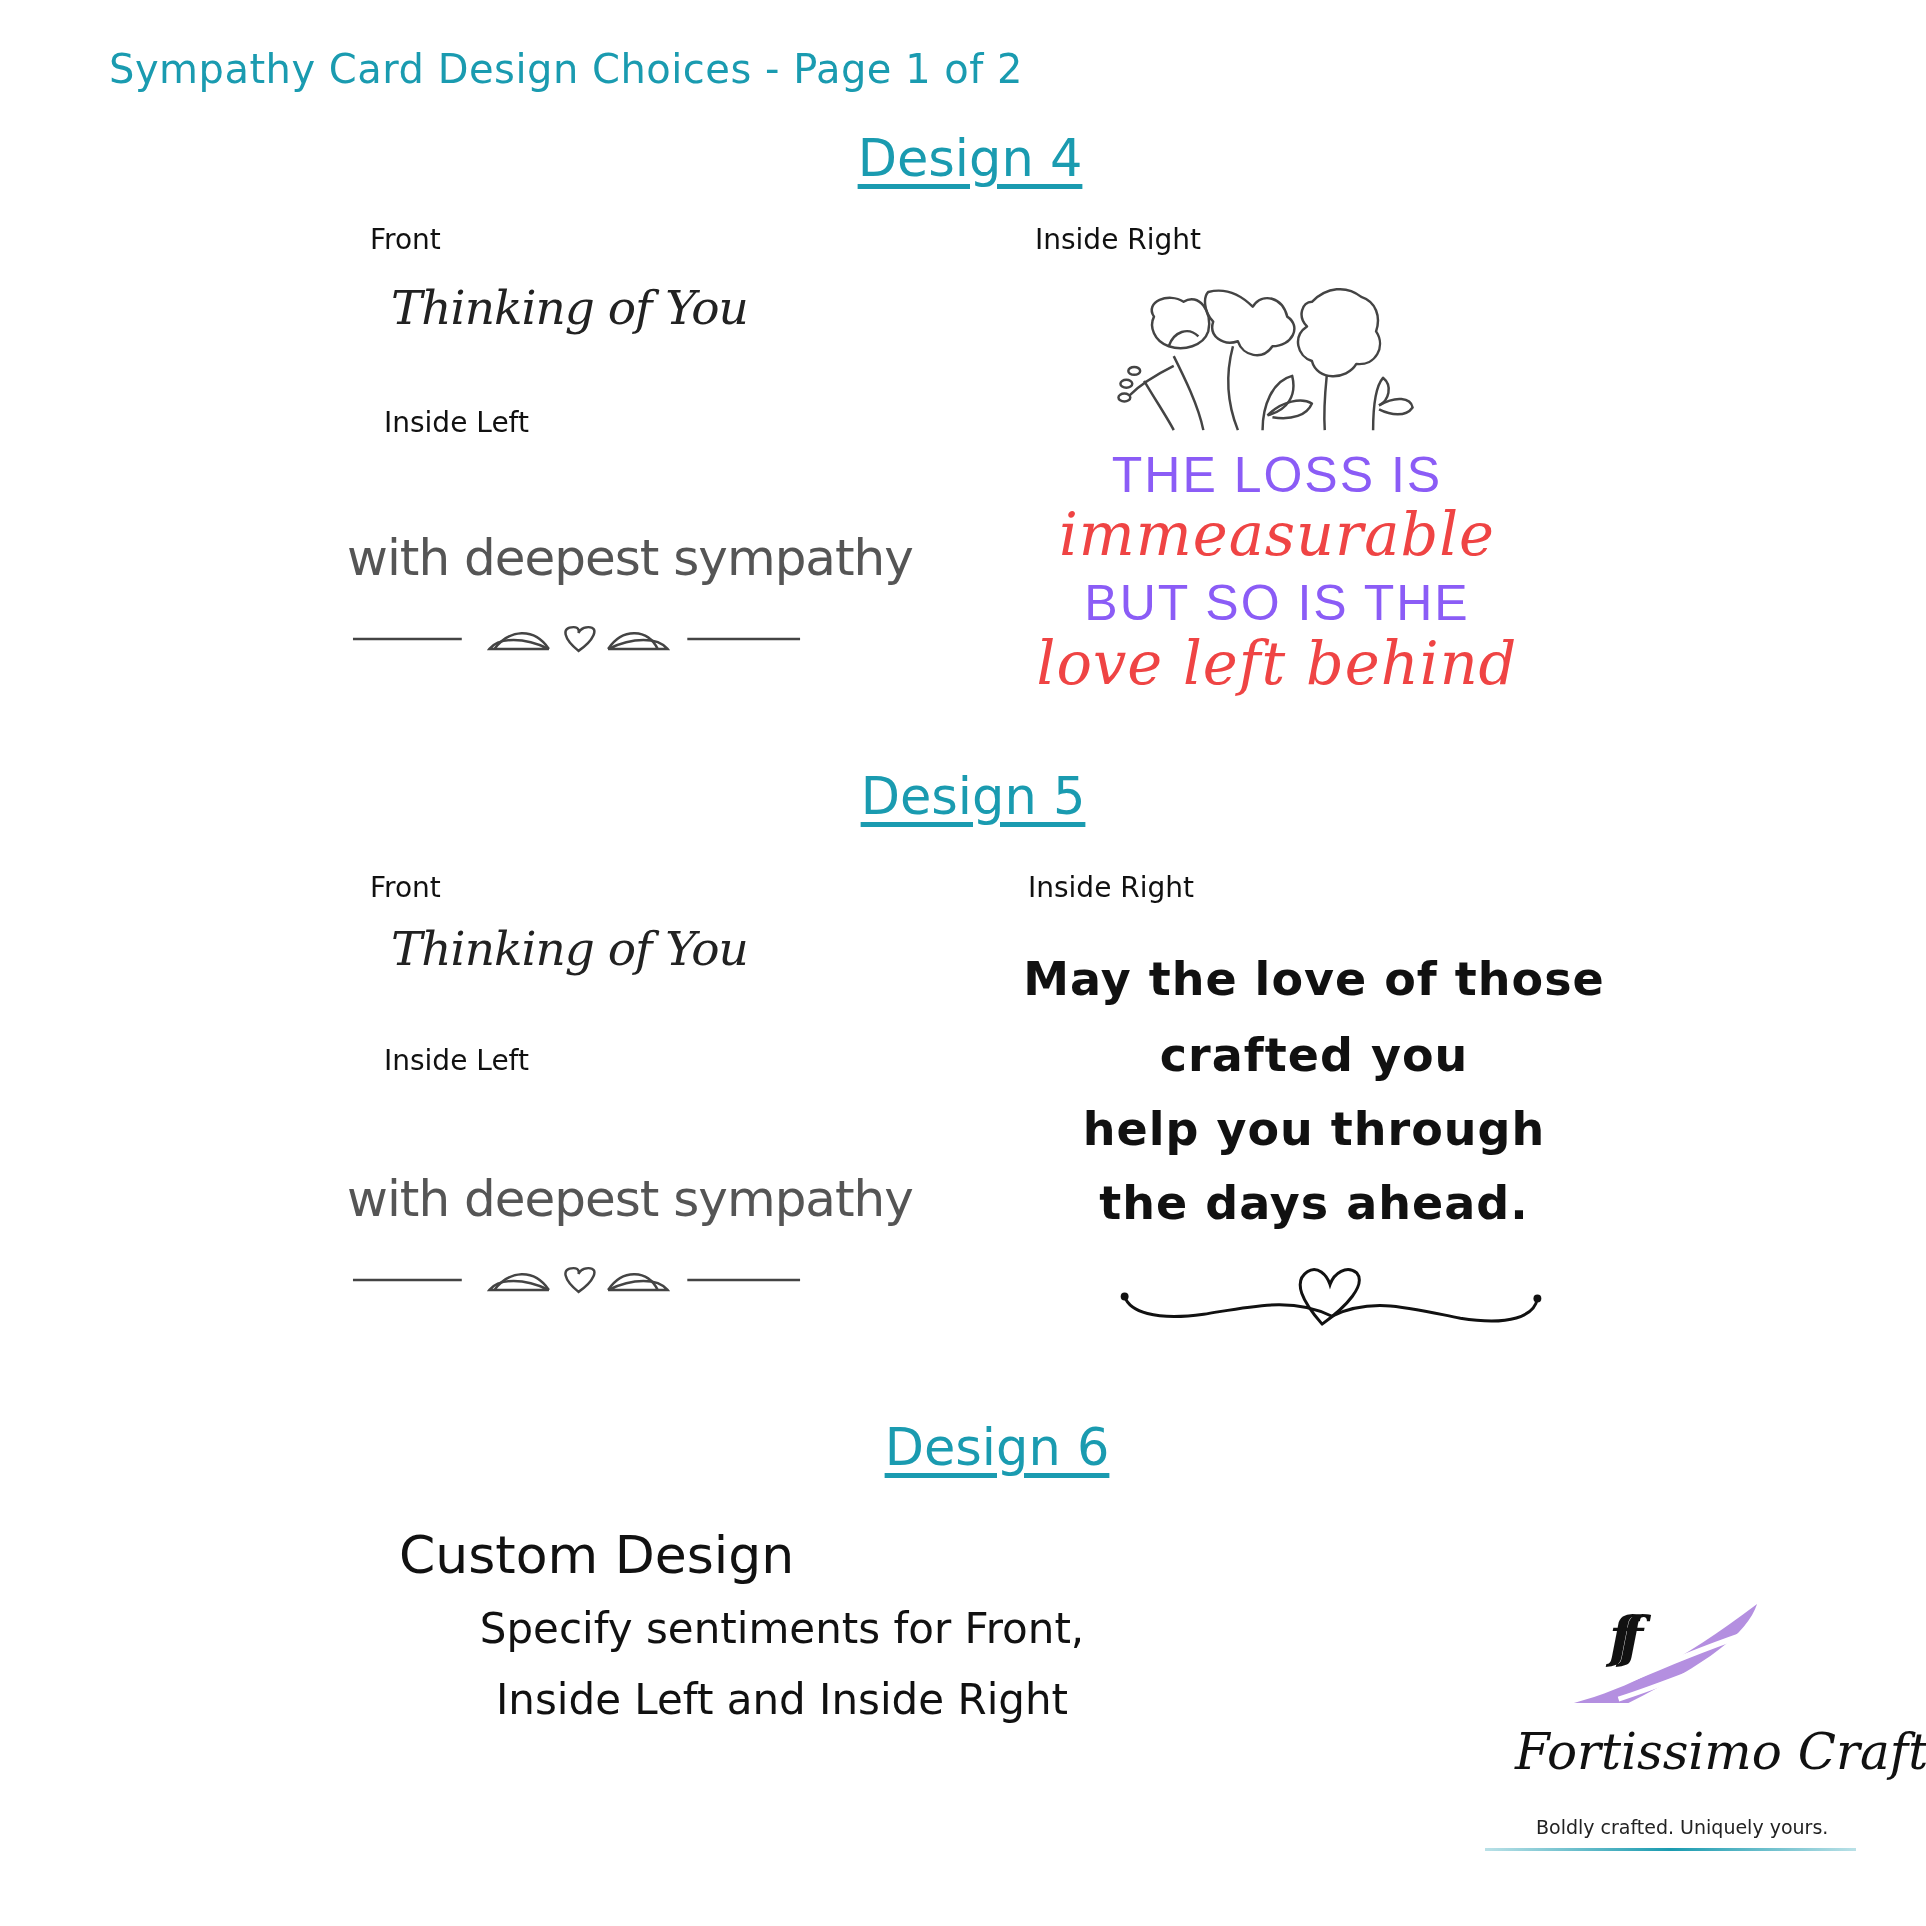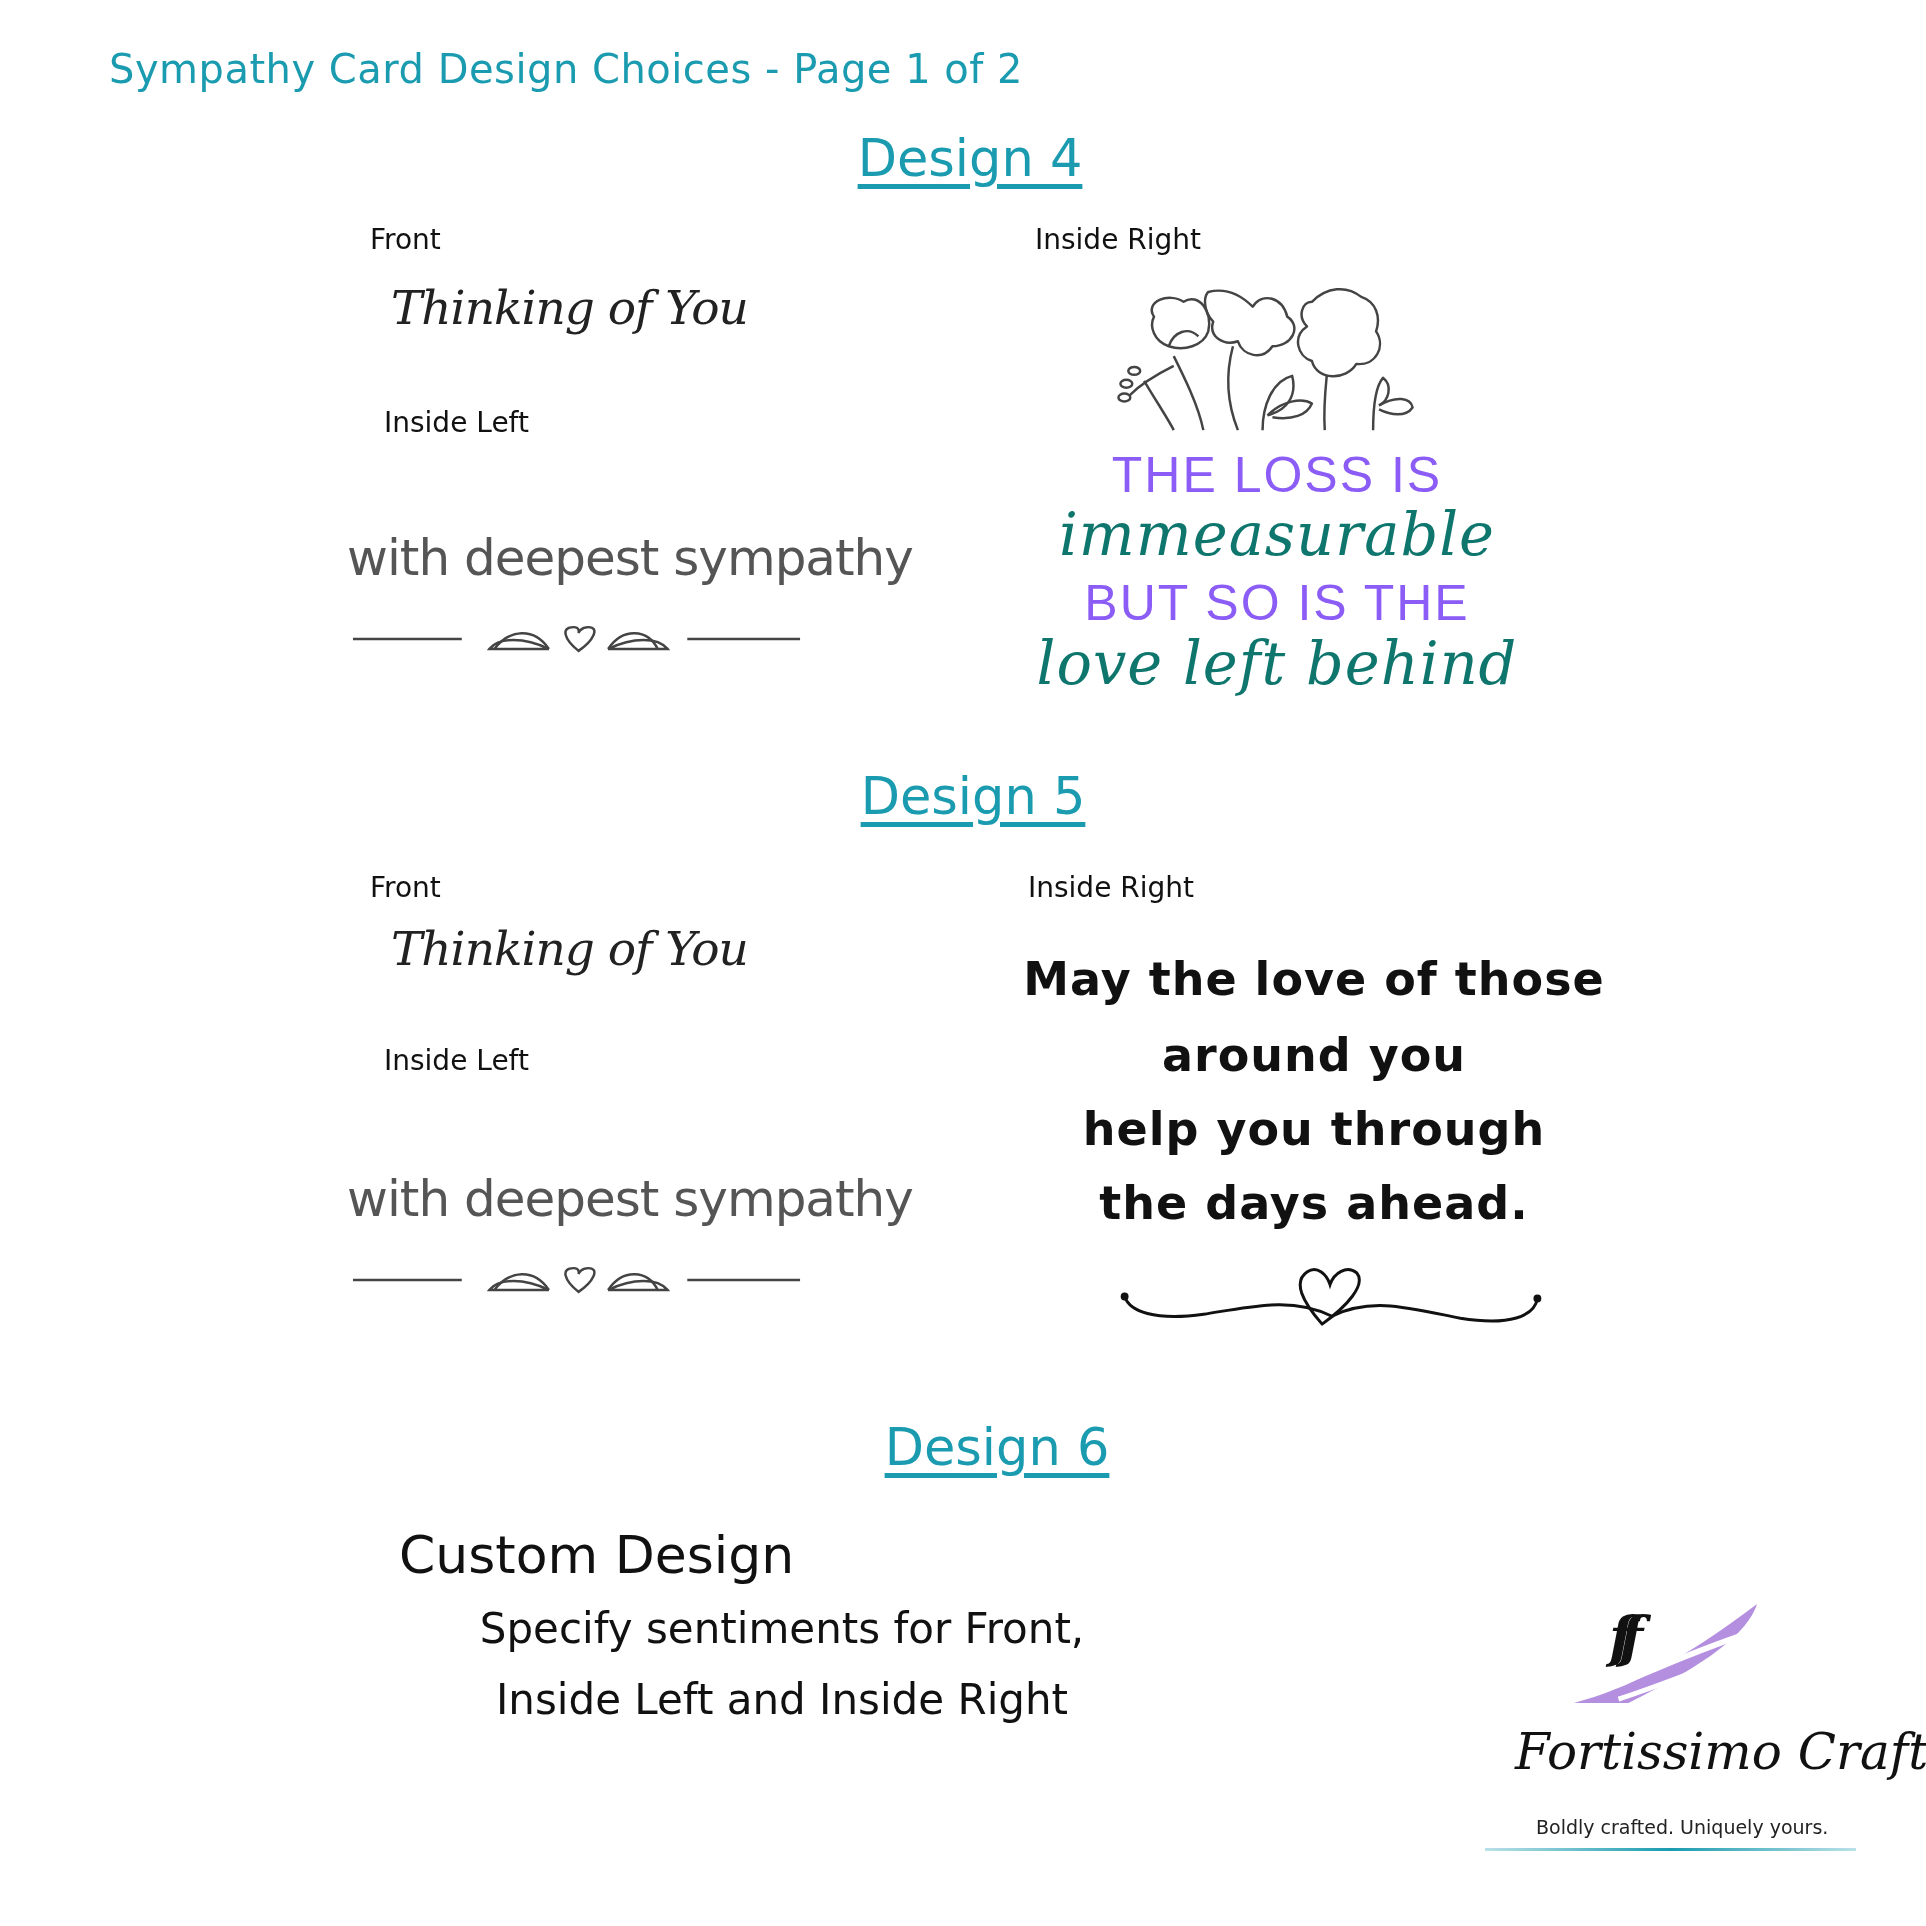--- a/index.html
+++ b/index.html
@@ -8,21 +8,21 @@
   .abs { position:absolute; white-space:nowrap; }
   .title { left:109px; top:46px; font-size:40px; color:#1a9bb0; letter-spacing:0.5px; }
   .heading { font-size:51px; color:#1a9bb0; text-decoration:underline; text-decoration-thickness:5px;
              text-underline-offset:8px; transform:translateX(-50%); }
   .label { font-size:28px; color:#111; }
   .script { font-family:"DejaVu Serif", serif; font-style:italic; font-size:47px; color:#222;
             letter-spacing:-1px; }
   .sympathy { font-size:50px; color:#555; letter-spacing:-1px; font-family:"DejaVu Sans", sans-serif;margin-top:19px; }
   .loss-caps { font-family:"Liberation Sans", sans-serif; font-size:50px; color:#8b5cf6; letter-spacing:2px;
                transform:translateX(-50%); font-weight:300; }
-  .loss-script { font-family:"DejaVu Serif", serif; font-style:italic; font-size:59px; color:#0f766e;
+  .loss-script { font-family:"DejaVu Serif", serif; font-style:italic; font-size:59px; color:#ef4444;
                  transform:translateX(-50%); letter-spacing:1px; }
   .verse { font-size:46px; color:#111; transform:translateX(-50%); letter-spacing:1px;font-weight:bold; }
   .custom { font-size:52px; color:#111; }
   .specify { font-size:42px; color:#111; transform:translateX(-50%); }
   .brand-script { font-family:"DejaVu Serif", serif; font-style:italic; font-size:50px; color:#111; }
   .tagline { font-size:19px; color:#222; }
 </style>
 </head>
 <body>
 
@@ -95,21 +95,21 @@
     <path d="M145 30 C160 10, 185 8, 200 30"></path>
     <path d="M230 32 C215 20, 212 8, 225 8 C232 8, 230 14, 230 14 C230 14, 232 8, 240 8 C252 8, 245 22, 230 32 Z"></path>
     <path d="M260 30 C285 18, 310 18, 320 30 Z"></path>
     <path d="M260 30 C275 8, 300 10, 310 30"></path>
   </g>
 </svg>
 
 <div class="abs label" style="left:1028px; top:871px;">Inside Right</div>
 
 <div class="abs verse" style="left:1314px; top:952px;">May the love of those</div>
-<div class="abs verse" style="left:1314px; top:1028px;">around you</div>
+<div class="abs verse" style="left:1314px; top:1028px;">crafted you</div>
 <div class="abs verse" style="left:1314px; top:1102px;">help you through</div>
 <div class="abs verse" style="left:1314px; top:1176px;">the days ahead.</div>
 
 <svg class="abs" style="left:1114px; top:1257px;" width="436" height="79" viewBox="0 0 440 80">
   <g fill="none" stroke="#111" stroke-width="3" stroke-linecap="round">
     <path d="M10 40 C15 55, 40 65, 90 58 C140 50, 180 40, 220 60"></path>
     <path d="M220 60 C260 40, 300 52, 350 62 C400 70, 425 60, 428 42"></path>
     <path d="M210 68 C190 45, 180 25, 195 15 C205 8, 215 18, 218 28 C222 16, 235 8, 245 16 C255 28, 235 50, 210 68"></path>
   </g>
   <circle cx="10" cy="40" r="4" fill="#111"></circle>

